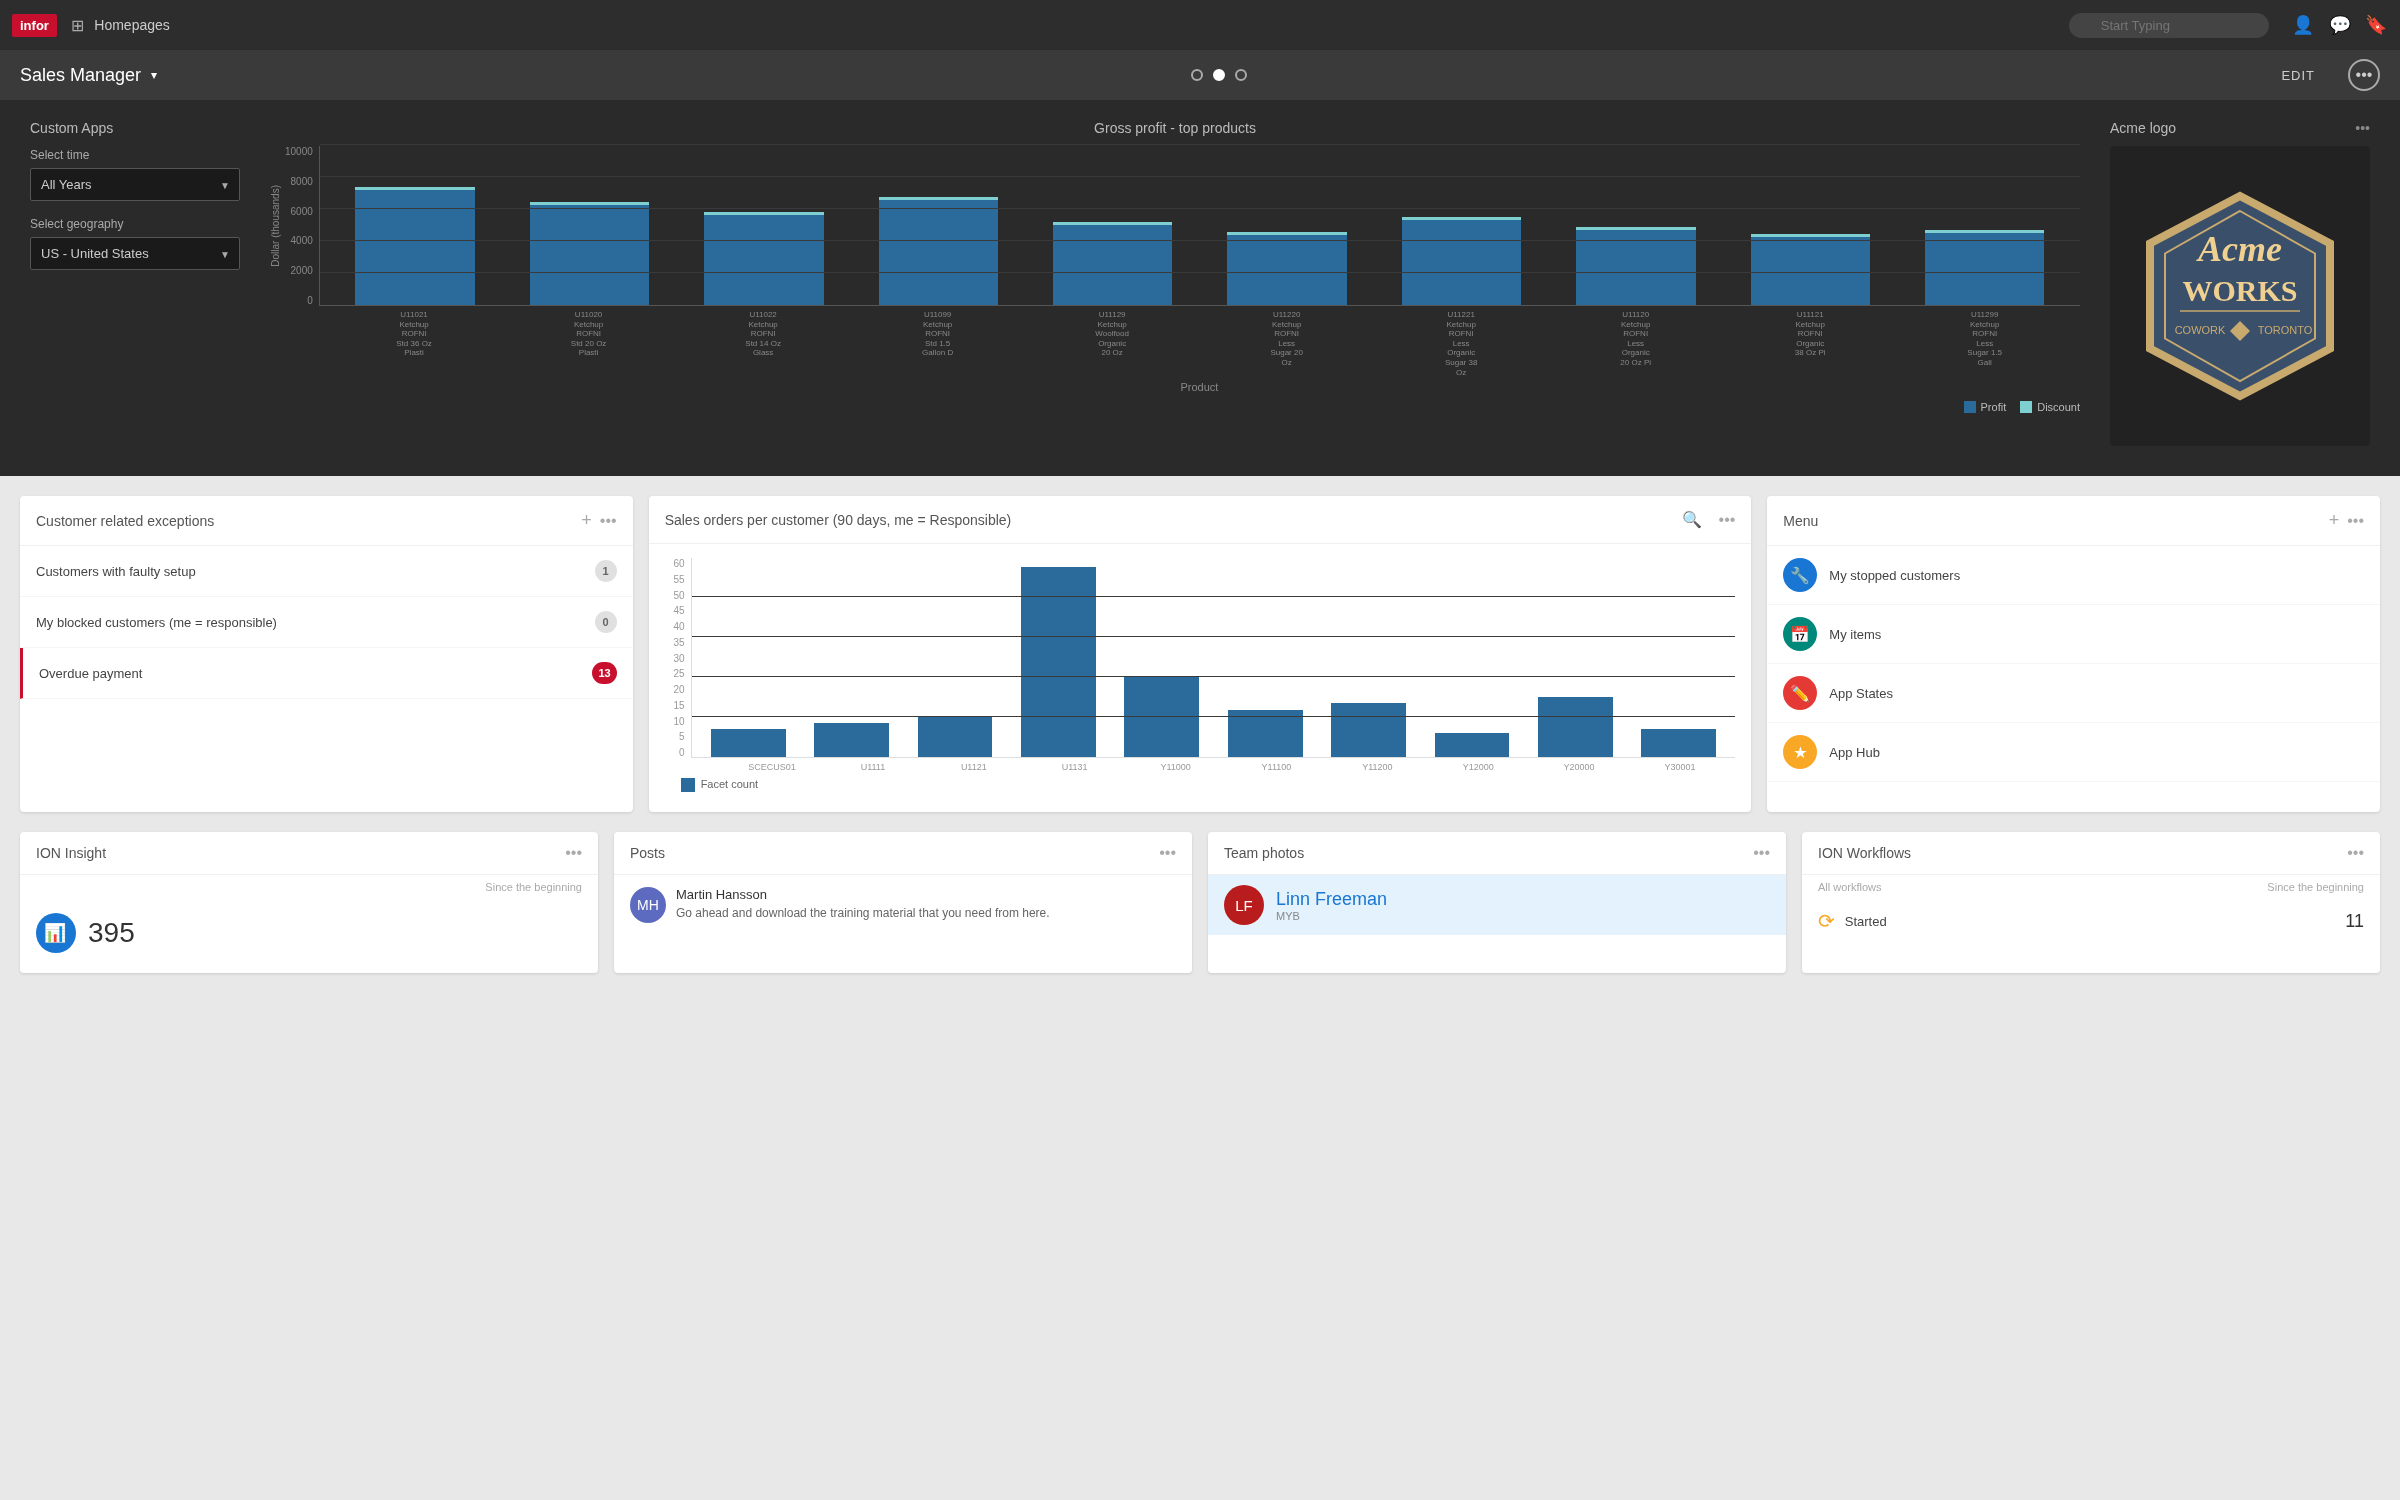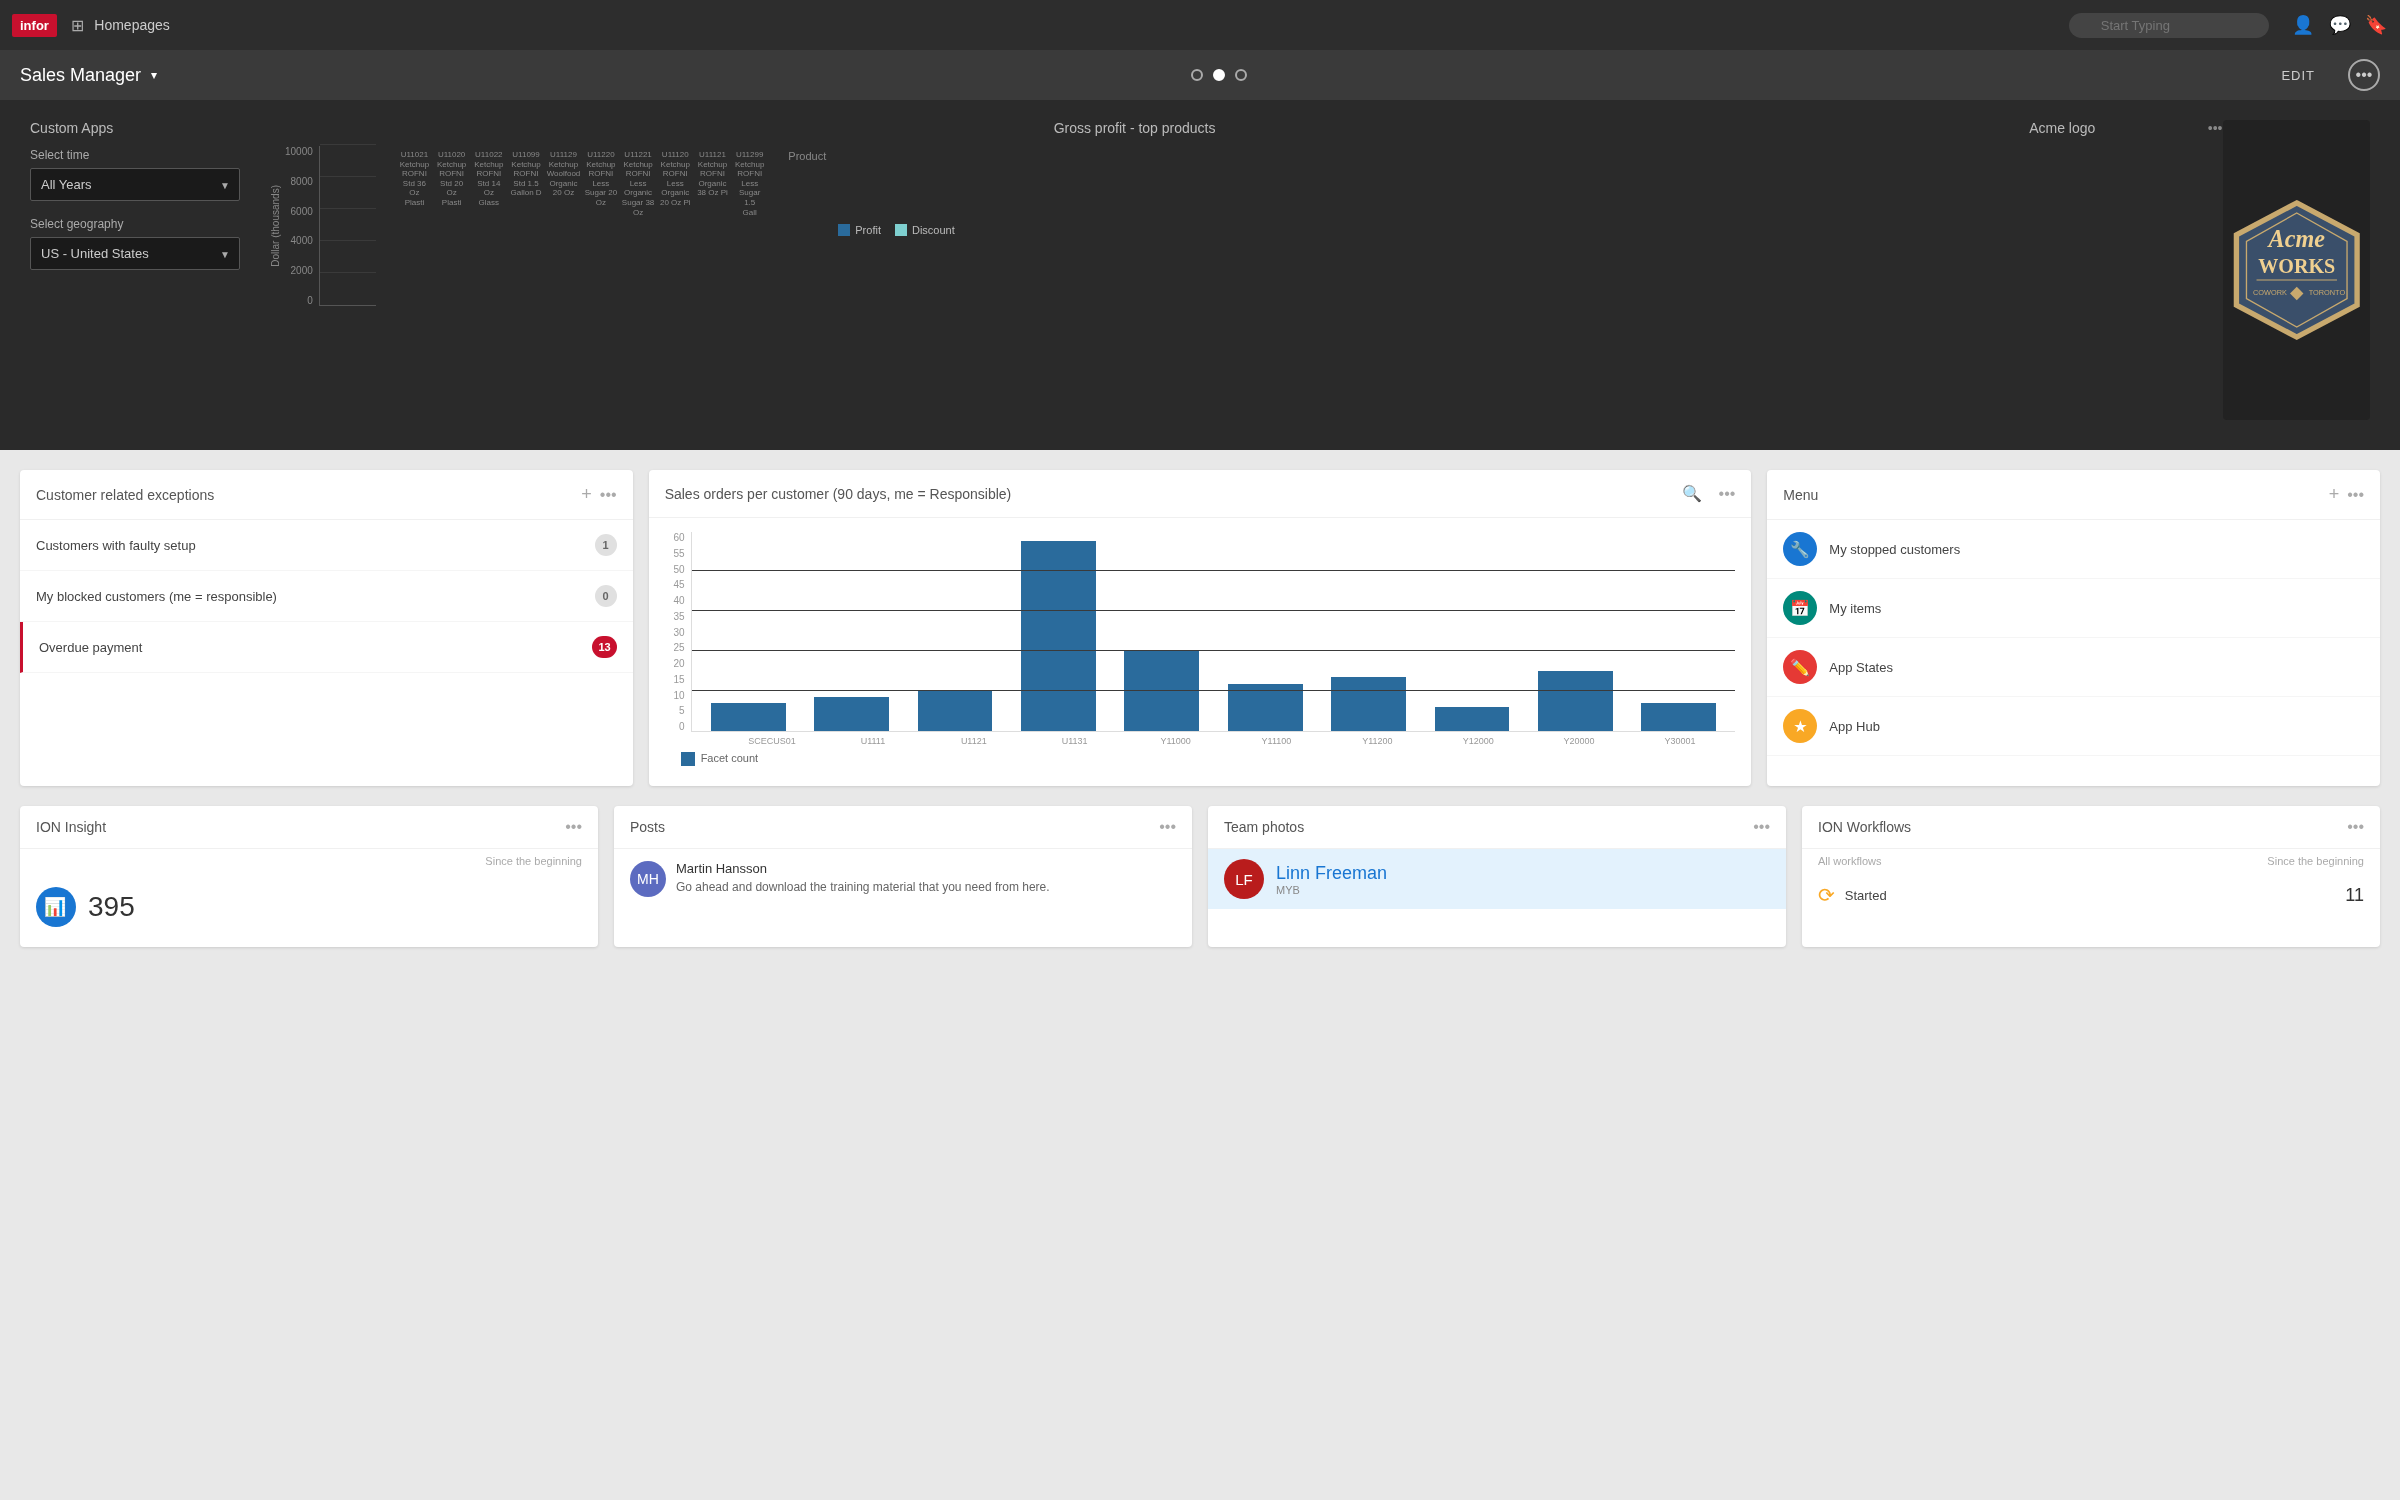--- a/index.html
+++ b/index.html
@@ -189,22 +189,22 @@
       flex-direction: column;
       justify-content: space-between;
       font-size: 10px;
       color: #888;
       height: 160px;
       margin-right: 6px;
       text-align: right;
     }
     .chart-bars-wrap {
       display: flex;
-      flex: 1;
-      gap: 12px;
+      flex-direction: column;
+      flex: 1;
     }
     .chart-bars {
       display: flex;
       align-items: flex-end;
       gap: 4px;
       height: 160px;
       border-bottom: 1px solid #555;
       border-left: 1px solid #555;
       padding: 10px 10px 0;
       position: relative;
@@ -272,20 +272,21 @@
       transform: rotate(180deg);
       margin-right: 4px;
     }
     .chart-y-wrap {
       display: flex;
       align-items: center;
     }
     .hero-right {
       min-width: 260px;
       display: flex;
+      flex-direction: column;
       align-items: flex-start;
     }
     .hero-right-header {
       display: flex;
       justify-content: space-between;
       width: 100%;
       color: #bbb;
       font-size: 14px;
       margin-bottom: 10px;
     }

